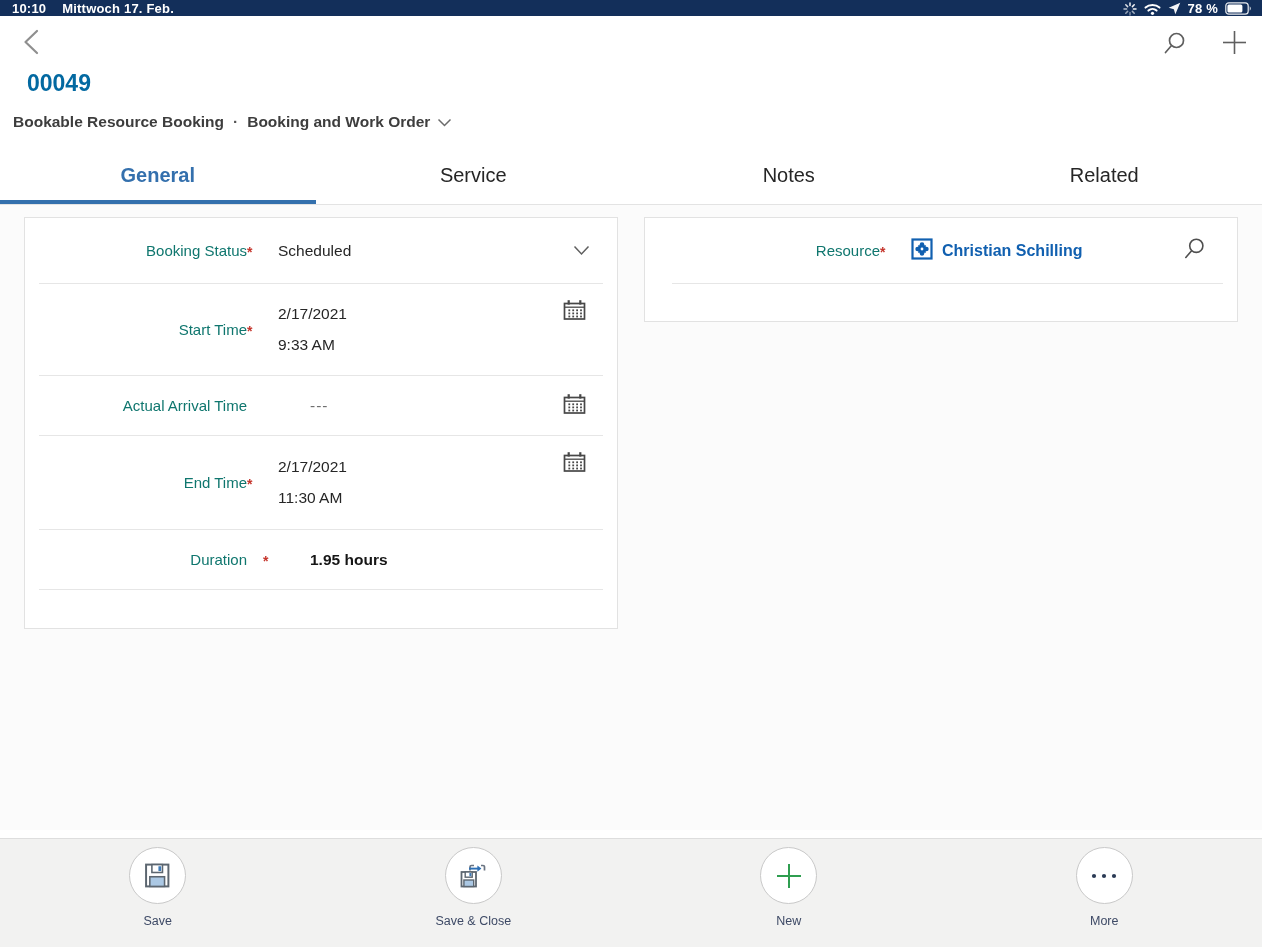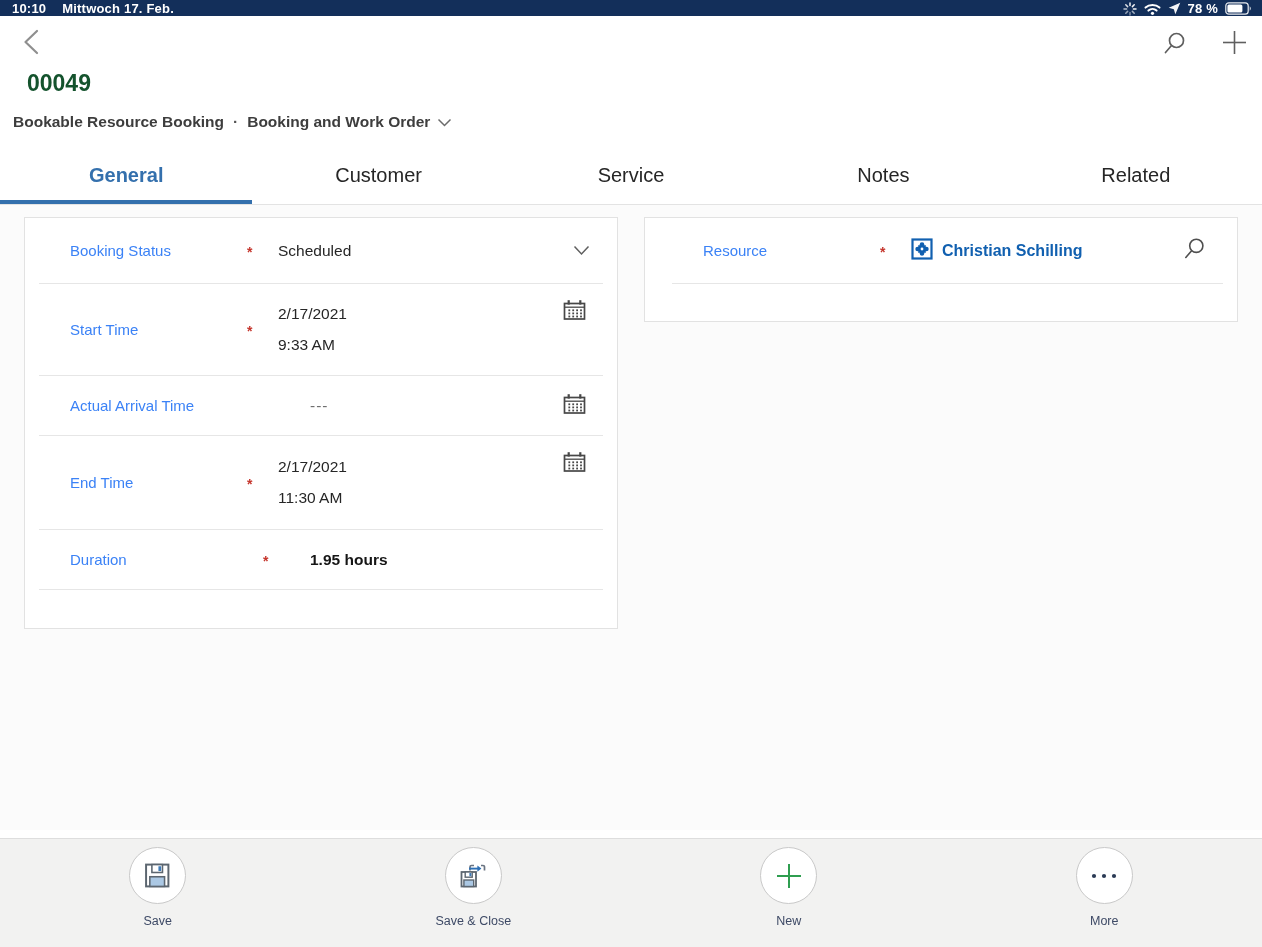--- a/index.html
+++ b/index.html
@@ -19,21 +19,21 @@
   .sb-left { display:flex; align-items:center; gap:16px; padding-left:4px; }
   .sb-right { margin-left:auto; display:flex; align-items:center; gap:7px; padding-right:2px; }
   .sb-right svg { display:block; }
   .batt { display:flex; align-items:center; }
 
   
   .app-bar { position:relative; height:130px; background:#fff; }
   .back-btn { position:absolute; left:20px; top:12px; width:26px; height:28px; cursor:pointer; }
   .hdr-search { position:absolute; right:72px; top:14px; width:26px; height:28px; cursor:pointer; }
   .hdr-add { position:absolute; right:14px; top:13px; width:27px; height:27px; cursor:pointer; }
-  .record-id { position:absolute; left:27px; top:54px; font-size:23px; font-weight:700; color:#14532d; }
+  .record-id { position:absolute; left:27px; top:54px; font-size:23px; font-weight:700; color:#0369a1; }
   .subtitle { position:absolute; left:13px; top:97px; display:flex; align-items:center; gap:9px;
               font-size:15.5px; font-weight:700; color:#3d3d3d; }
   .subtitle .sep { font-weight:700; color:#555; }
   .form-selector { display:flex; align-items:center; gap:7px; cursor:pointer; }
 
   
   .tab-bar { display:flex; height:59px; border-bottom:1px solid #e3e3e3; background:#fff; }
   .tab { flex:1; display:flex; align-items:center; justify-content:center;
          font-size:20px; color:#262626; cursor:pointer; }
   .tab.active { color:#3470ad; font-weight:700; box-shadow:inset 0 -4px 0 #3470ad; }
@@ -41,21 +41,21 @@
   
   .content { position:relative; height:625px; background:#fbfbfb; }
   .card { position:absolute; top:12px; background:#fff; border:1px solid #e2e2e2; }
   .card-left { left:24px; width:594px; height:412px; }
   .card-right { left:644px; width:594px; height:105px;padding-left:13px; }
   .divider { height:1px; background:#e6e6e6; margin:0 14px; }
   .spacer { height:40px; }
   .spacer-sm { height:38px; }
 
   .f-row { display:flex; align-items:center; }
-  .f-label { margin-left:45px; width:177px; font-size:15px; color:#3b82f6; flex-shrink:0; }
+  .f-label { margin-left:45px; width:177px; font-size:15px; color:#0f766e; flex-shrink:0;text-align:right; }
   .f-req { width:31px; flex-shrink:0; color:#c5352c; font-size:14px; font-weight:700; padding-top:3px; }
   .f-value { font-size:15.5px; color:#262626; }
   .f-empty { color:#6f6f6f; letter-spacing:1px; }
   .f-bold { font-weight:700; color:#161616; }
   .f-control { margin-left:auto; margin-right:27px; cursor:pointer; }
   .f-control-cal { margin-left:auto; margin-right:31px; cursor:pointer; }
 
   .row-h65 { height:65px; }
   .row-h91 { height:91px; align-items:stretch; }
   .row-h59 { height:59px;gap:16px; }
@@ -155,21 +155,20 @@
           <svg width="15" height="9" viewBox="0 0 15 9">
             <polyline points="1.5,1.5 7.5,7.5 13.5,1.5" fill="none" stroke="#6b6b6b" stroke-width="1.5"></polyline>
           </svg>
         </span>
       </span>
     </div>
   </div>
 
   <div class="tab-bar">
     <div class="tab active">General</div>
-    <div class="tab">Customer</div>
     <div class="tab">Service</div>
     <div class="tab">Notes</div>
     <div class="tab">Related</div>
   </div>
 
   <div class="content">
 
     <div class="card card-left">
 
       <div class="f-row row-h65">

